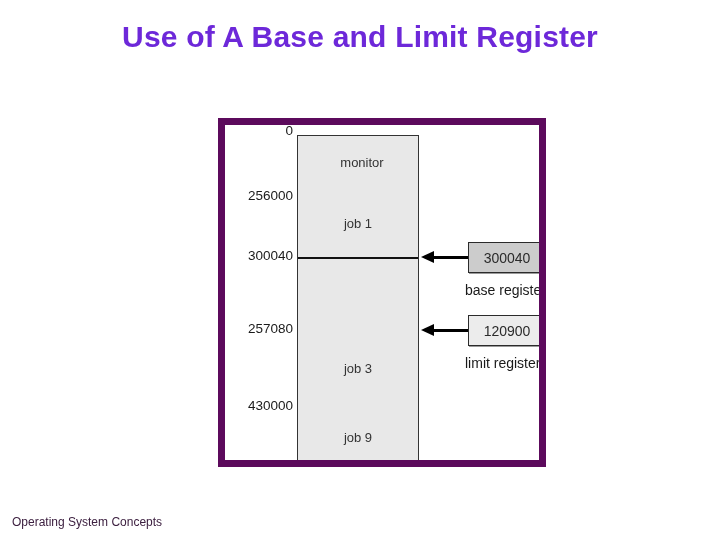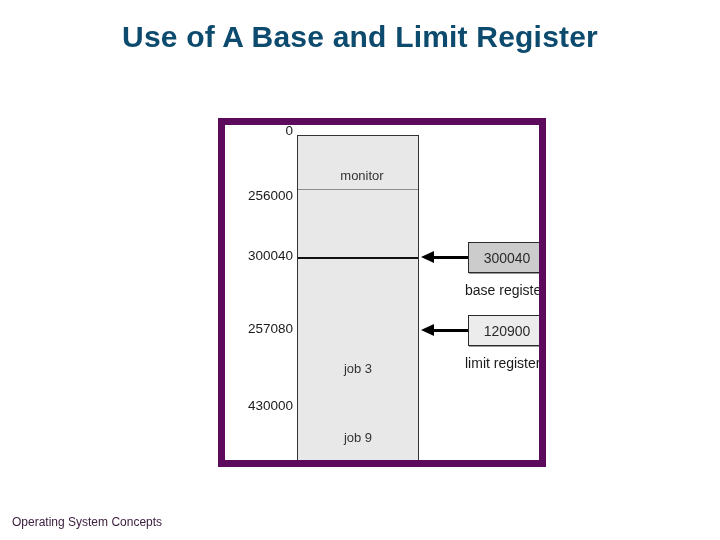--- a/index.html
+++ b/index.html
@@ -17,21 +17,21 @@
 
   
   .slide-title {
     position: absolute;
     left: 0;
     top: 20px;
     width: 720px;
     text-align: center;
     font-size: 30px;
     font-weight: bold;
-    color: #0c4a6e;
+    color: #6d28d9;
     letter-spacing: 0.2px;
     white-space: nowrap;
   }
 
   
   .figure-frame {
     position: absolute;
     left: 218px;
     top: 118px;
     width: 328px;
@@ -159,26 +159,29 @@
 </head>
 <body>
 
 <div class="slide-title">Use of A Base and Limit Register</div>
 
 <div class="figure-frame">
   <div class="figure-inner">
 
     <div class="memory-column">
 
-      <div class="mem-block" style="top:13px; height:53px;padding-left:8px;">
+      <div class="mem-block" style="top:0px; height:53px;padding-left:8px;">
         <span>monitor</span>
       </div>
 
       <div class="mem-divider thin" style="top:53px;"></div>
 
+      <div class="mem-block" style="top:53px; height:68px;">
+        <span>job 1</span>
+      </div>
 
       <div class="mem-divider thick" style="top:121px;"></div>
 
 
       <div class="mem-divider med" style="top:194px;"></div>
 
       <div class="mem-block" style="top:194px; height:77px;">
         <span>job 3</span>
       </div>
 

